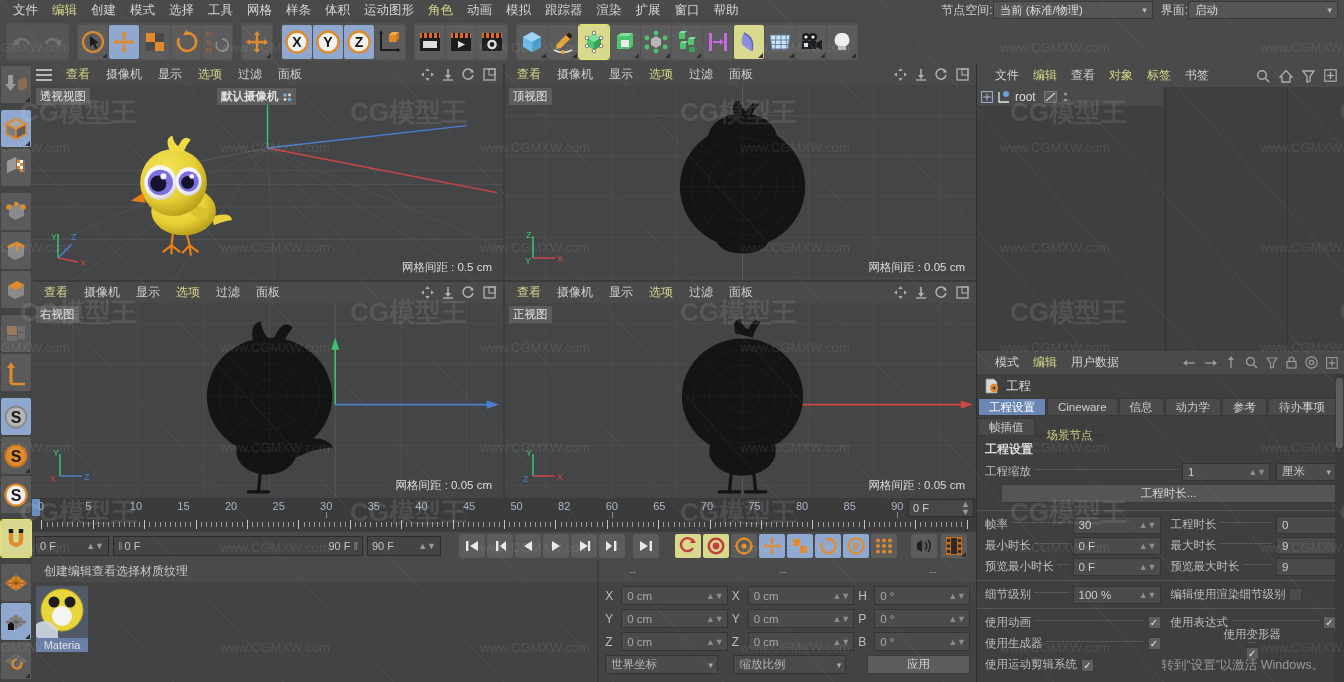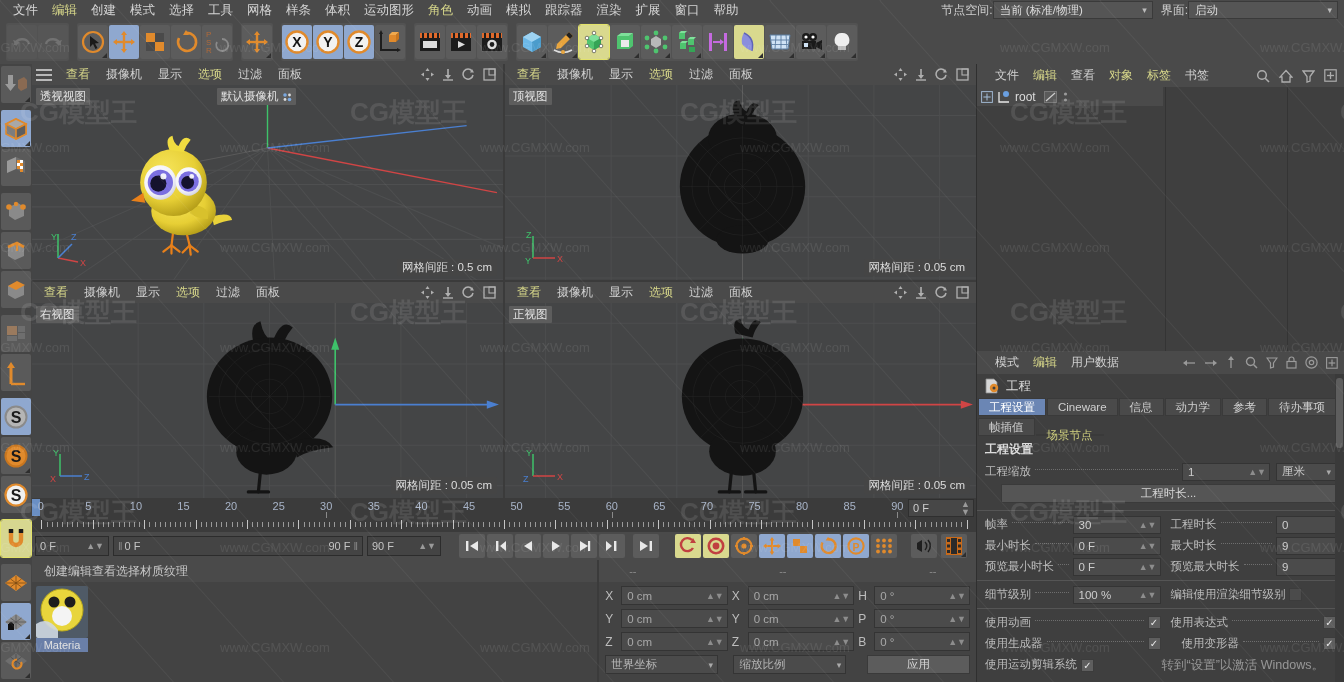--- a/index.html
+++ b/index.html
@@ -59,21 +59,21 @@
                     margin-right:6px;}
   .vphead .burger i { display:block; height:2px; background:#b9b9b9; }
   .vphead .vm { padding:0 8px; font-size:12px; color:#d0d0d0; white-space:nowrap; cursor:default;}
   .vphead .vm.hl { color:#d7d78a; }
   .vphead .vicons { margin-left:auto; display:flex; align-items:center; gap:8px; padding-right:7px;}
   .vphead .vicons svg { display:block; }
   .vpbody { flex:1 1 auto; position:relative; overflow:hidden; background:#444546;}
   .vplabel { position:absolute; left:4px; top:3px; background:#5d5d5d; color:#e2e2e2;
              font-size:11.5px; padding:1px 4px; border-radius:1px; z-index:3;}
   .vpcam { position:absolute; top:3px; background:#5d5d5d; color:#e2e2e2;
-           font-size:11.5px; padding:1px 4px; border-radius:1px; z-index:3; display:flex; align-items:center; gap:3px;}
+           font-size:11.5px; padding:1px 4px; border-radius:1px; z-index:3; display:flex; align-items:center; gap:3px;font-weight:bold;}
   .vpgridinfo { position:absolute; right:6px; bottom:4px; background:rgba(70,70,70,.82); color:#dcdcdc;
                 font-size:11.5px; padding:1px 5px; border-radius:1px; z-index:3;}
 
   
   .tlarea { flex:0 0 62px; background:#3b3b3b; display:flex; flex-direction:column;}
   .tlruler { height:20px; background:#3b3b3b; position:relative; display:flex; align-items:stretch;}
   .tlruler .track { position:relative; flex:1 1 auto; height:20px; background:#3b3b3b; overflow:hidden;}
   .tlruler .tick { position:absolute; top:2px; font-size:11px; color:#a8b4c8; transform:translateX(-50%);}
   .tlruler .tline { position:absolute; top:14px; width:1px; height:6px; background:#8a8a8a;}
   .tlruler .greenbar { position:absolute; left:0; top:1px; width:8px; height:17px; background:#6a8fc4;}
@@ -1004,21 +1004,21 @@
               <div class="tick" style="left: 11.8889%;">10</div>
               <div class="tick" style="left: 17.3333%;">15</div>
               <div class="tick" style="left: 22.7778%;">20</div>
               <div class="tick" style="left: 28.2222%;">25</div>
               <div class="tick" style="left: 33.6667%;">30</div>
               <div class="tline" style="left: 33.6667%;"></div>
               <div class="tick" style="left: 39.1111%;">35</div>
               <div class="tick" style="left: 44.5556%;">40</div>
               <div class="tick" style="left: 50%;">45</div>
               <div class="tick" style="left: 55.4444%;">50</div>
-              <div class="tick" style="left: 60.8889%;">55</div>
+              <div class="tick" style="left: 60.8889%;">82</div>
               <div class="tick" style="left: 66.3333%;">60</div>
               <div class="tline" style="left: 66.3333%;"></div>
               <div class="tick" style="left: 71.7778%;">65</div>
               <div class="tick" style="left: 77.2222%;">70</div>
               <div class="tick" style="left: 82.6667%;">75</div>
               <div class="tick" style="left: 88.1111%;">80</div>
               <div class="tick" style="left: 93.5556%;">85</div>
               <div class="tick" style="left: 99%;">90</div>
               <div class="tline" style="left: 99%;"></div>
             </div>
@@ -1708,21 +1708,21 @@
             <span class="chk">✓</span>
           </div>
         </div>
 
         <div class="prow">
           <div class="half">
             <span class="pl">使用生成器</span>
             <span class="dots"></span>
             <span class="chk">✓</span>
           </div>
-          <div class="half" style="padding-left:21px;">
+          <div class="half" style="padding-left:8px;flex-direction:column;">
             <span class="pl">使用变形器</span>
             <span class="dots"></span>
             <span class="chk">✓</span>
           </div>
         </div>
 
         <div class="prow">
           <div class="half" style="width:58%;align-items:flex-end;">
             <span class="pl">使用运动剪辑系统</span>
             <span class="chk" style="margin-left:4px;">✓</span>

